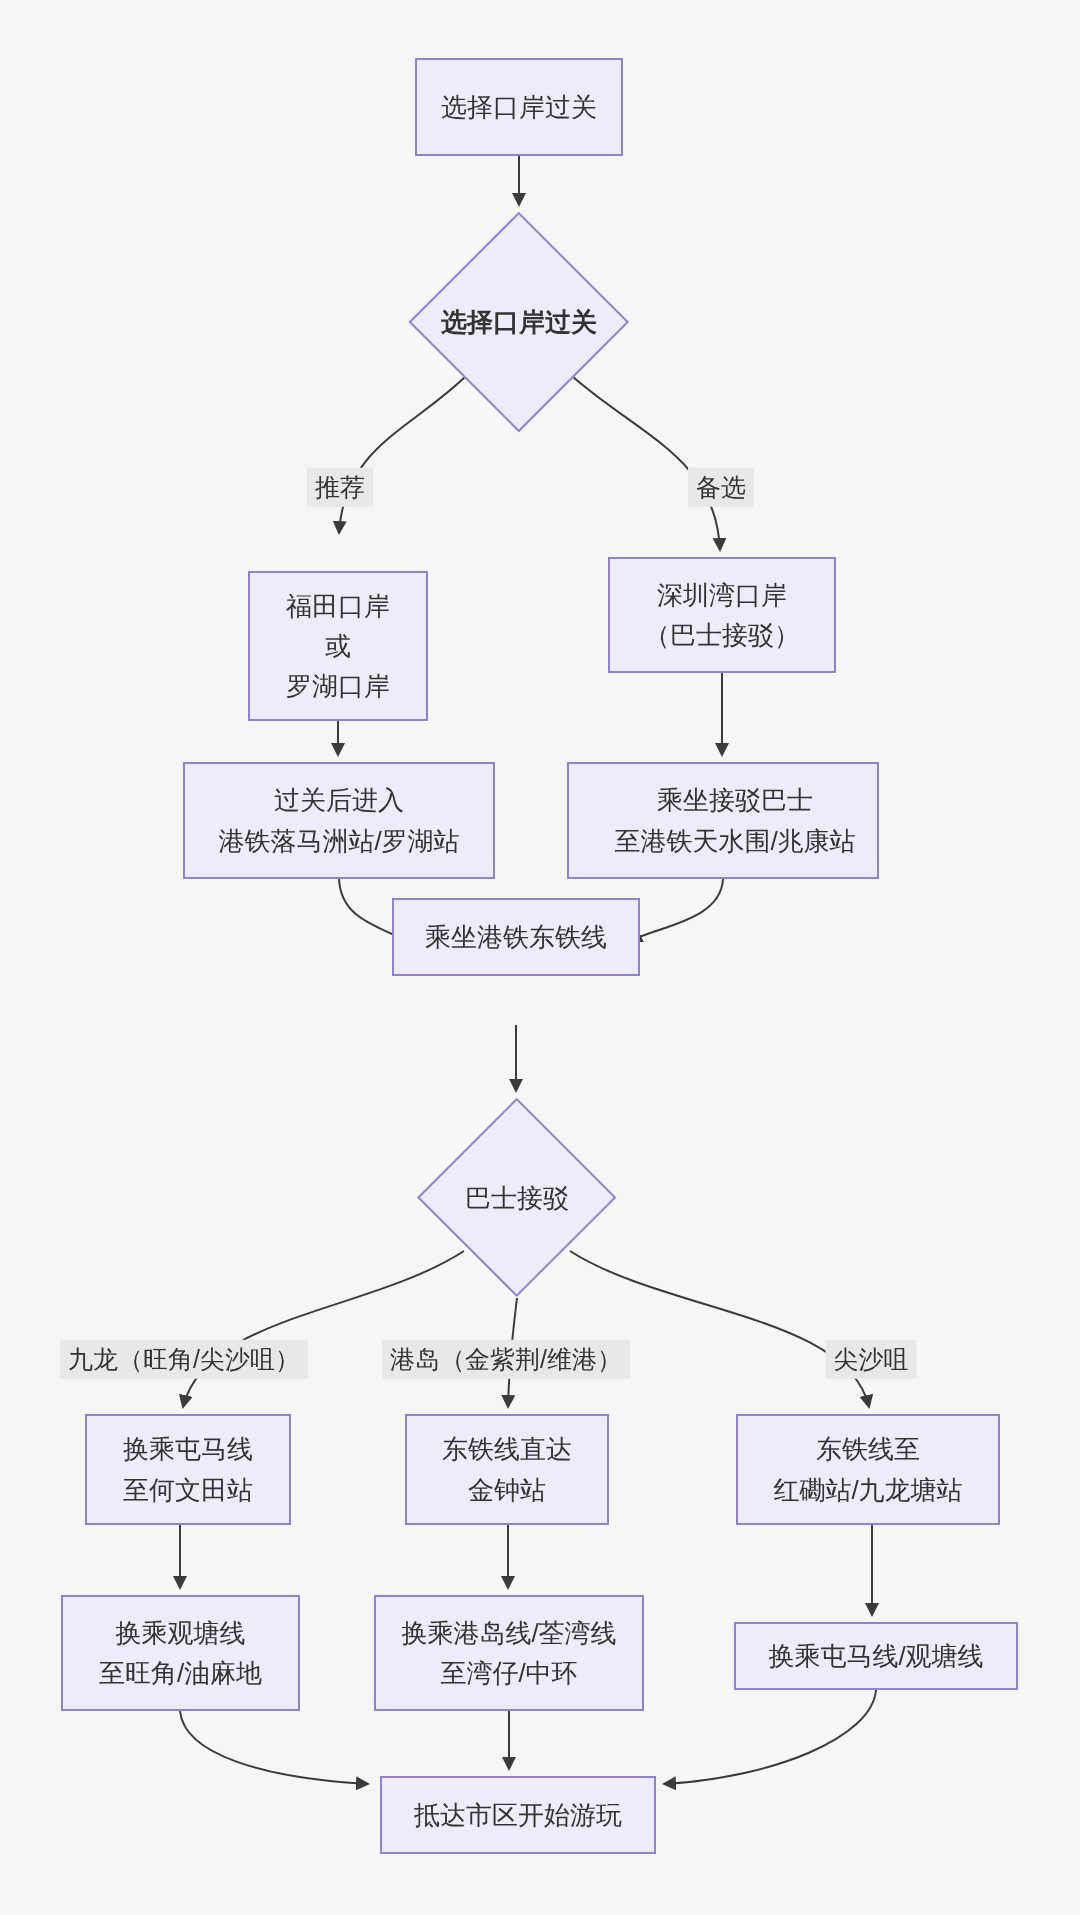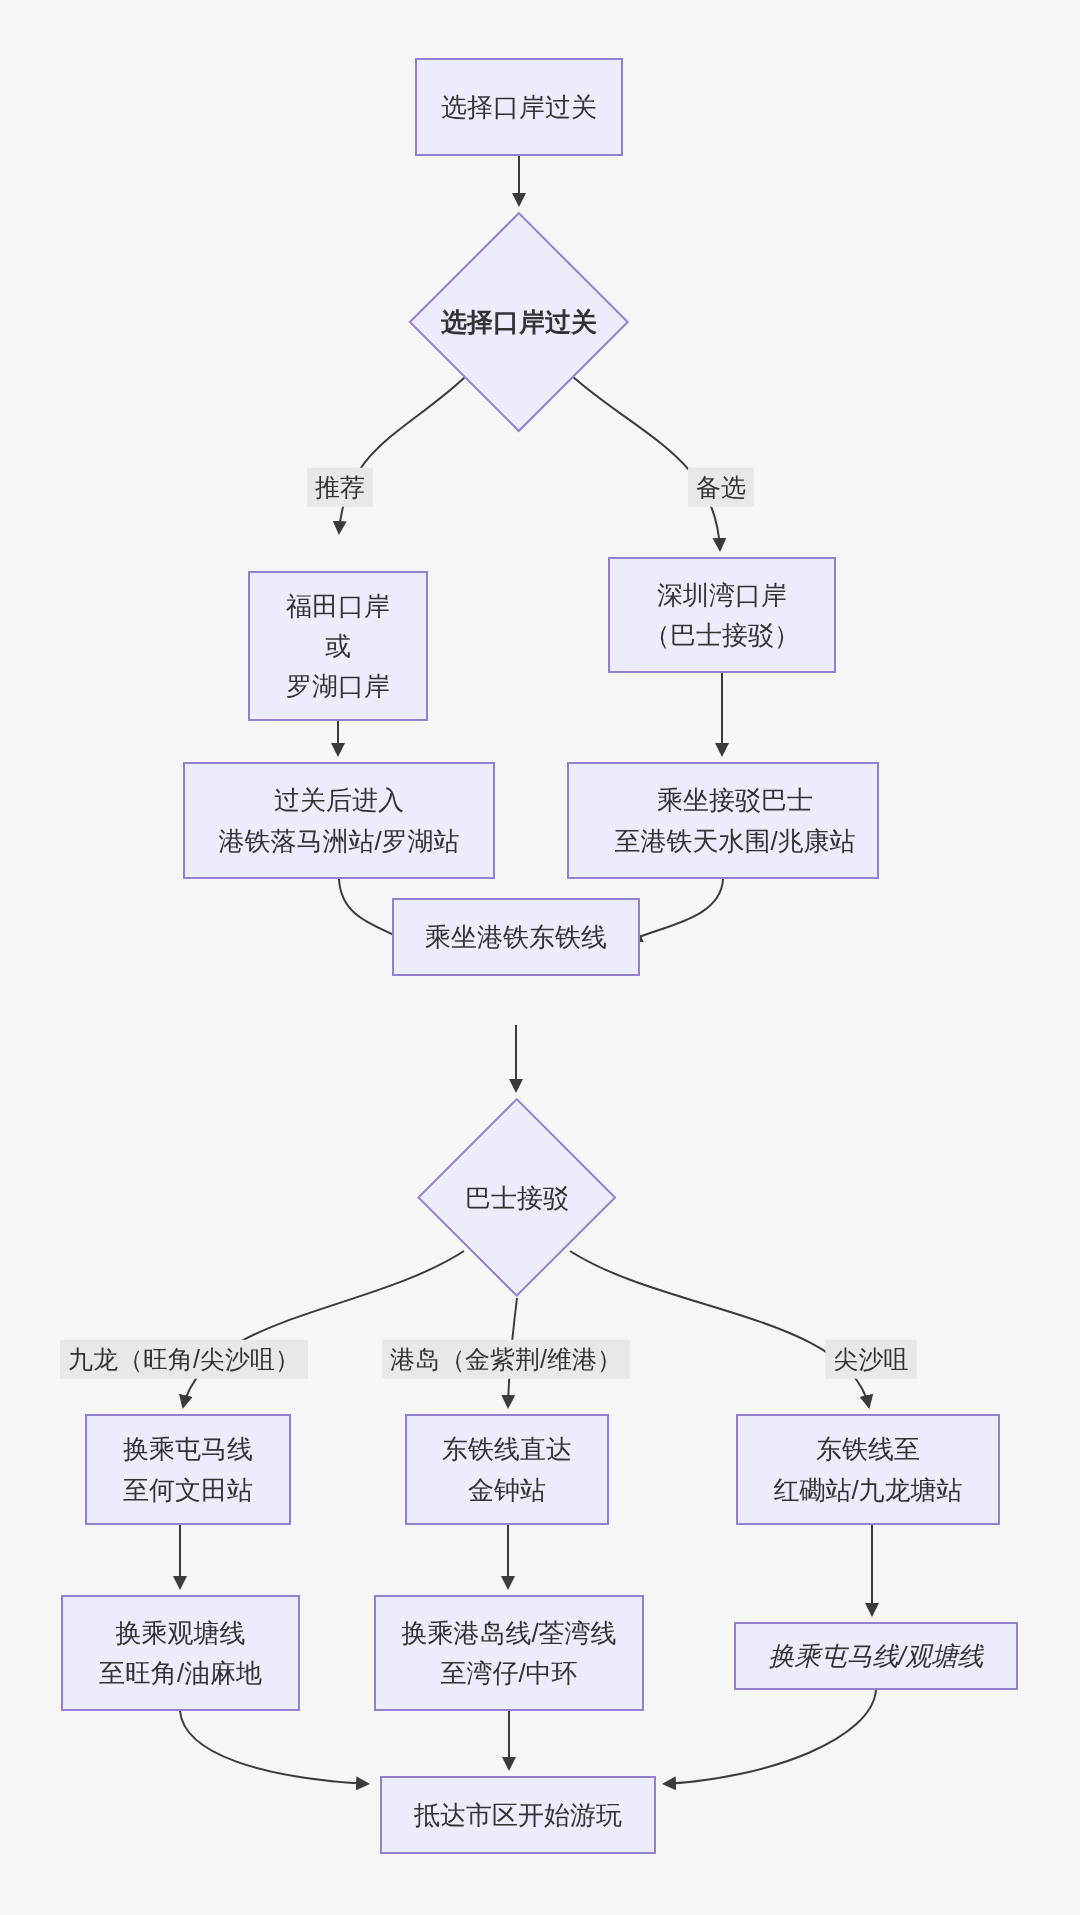--- a/index.html
+++ b/index.html
@@ -26,21 +26,21 @@
   #n-szbay{left:608px;top:557px;width:228px;height:116px;}
   #n-after{left:183px;top:762px;width:312px;height:117px;}
   #n-shuttle{left:567px;top:762px;width:312px;height:117px;padding-left:24px;}
   #n-eastrail{left:392px;top:898px;width:248px;height:78px;}
   #n-d2{left:417px;top:1098px;width:200px;height:200px;}
   #n-tuenma{left:85px;top:1414px;width:206px;height:111px;}
   #n-admiralty{left:405px;top:1414px;width:204px;height:111px;}
   #n-hunghom{left:736px;top:1414px;width:264px;height:111px;}
   #n-kwuntong{left:61px;top:1595px;width:239px;height:116px;}
   #n-islandline{left:374px;top:1595px;width:270px;height:116px;}
-  #n-tmkt{left:734px;top:1622px;width:284px;height:68px;font-style:italic;}
+  #n-tmkt{left:734px;top:1622px;width:284px;height:68px;}
   #n-arrive{left:380px;top:1776px;width:276px;height:78px;}
   #el-rec{left:340px;top:487px;}
   #el-alt{left:721px;top:487px;}
   #el-kowloon{left:184px;top:1359px;}
   #el-island{left:506px;top:1359px;}
   #el-tst{left:871px;top:1359px;}
 </style>
 </head>
 <body>
 

